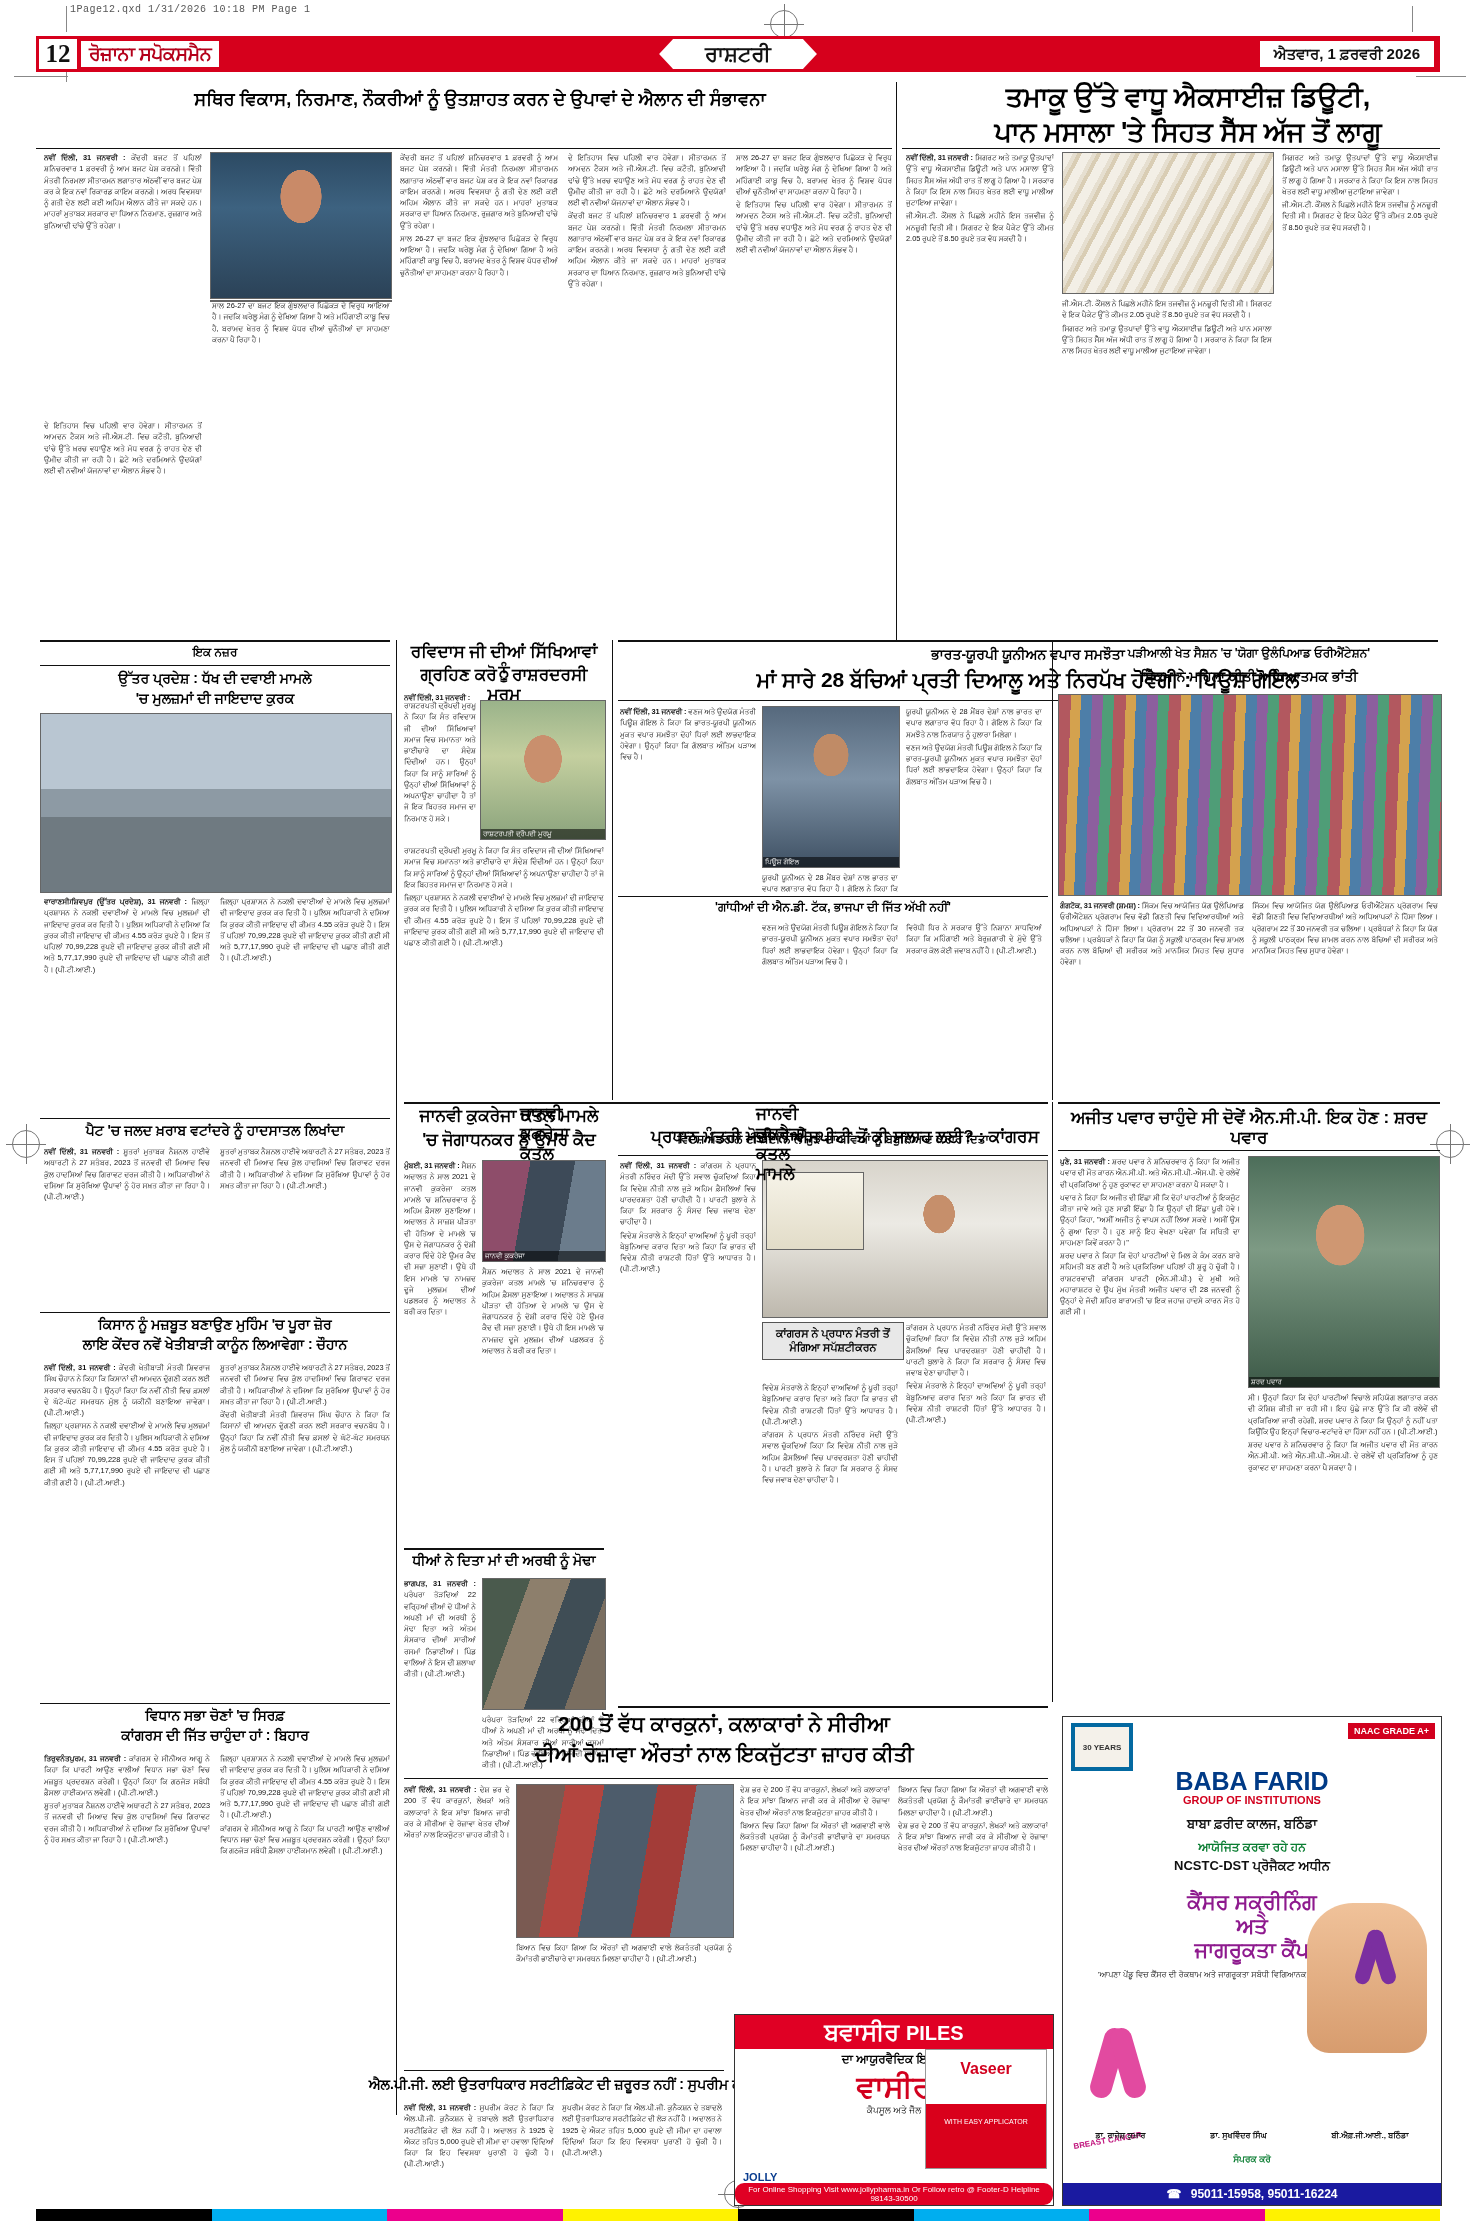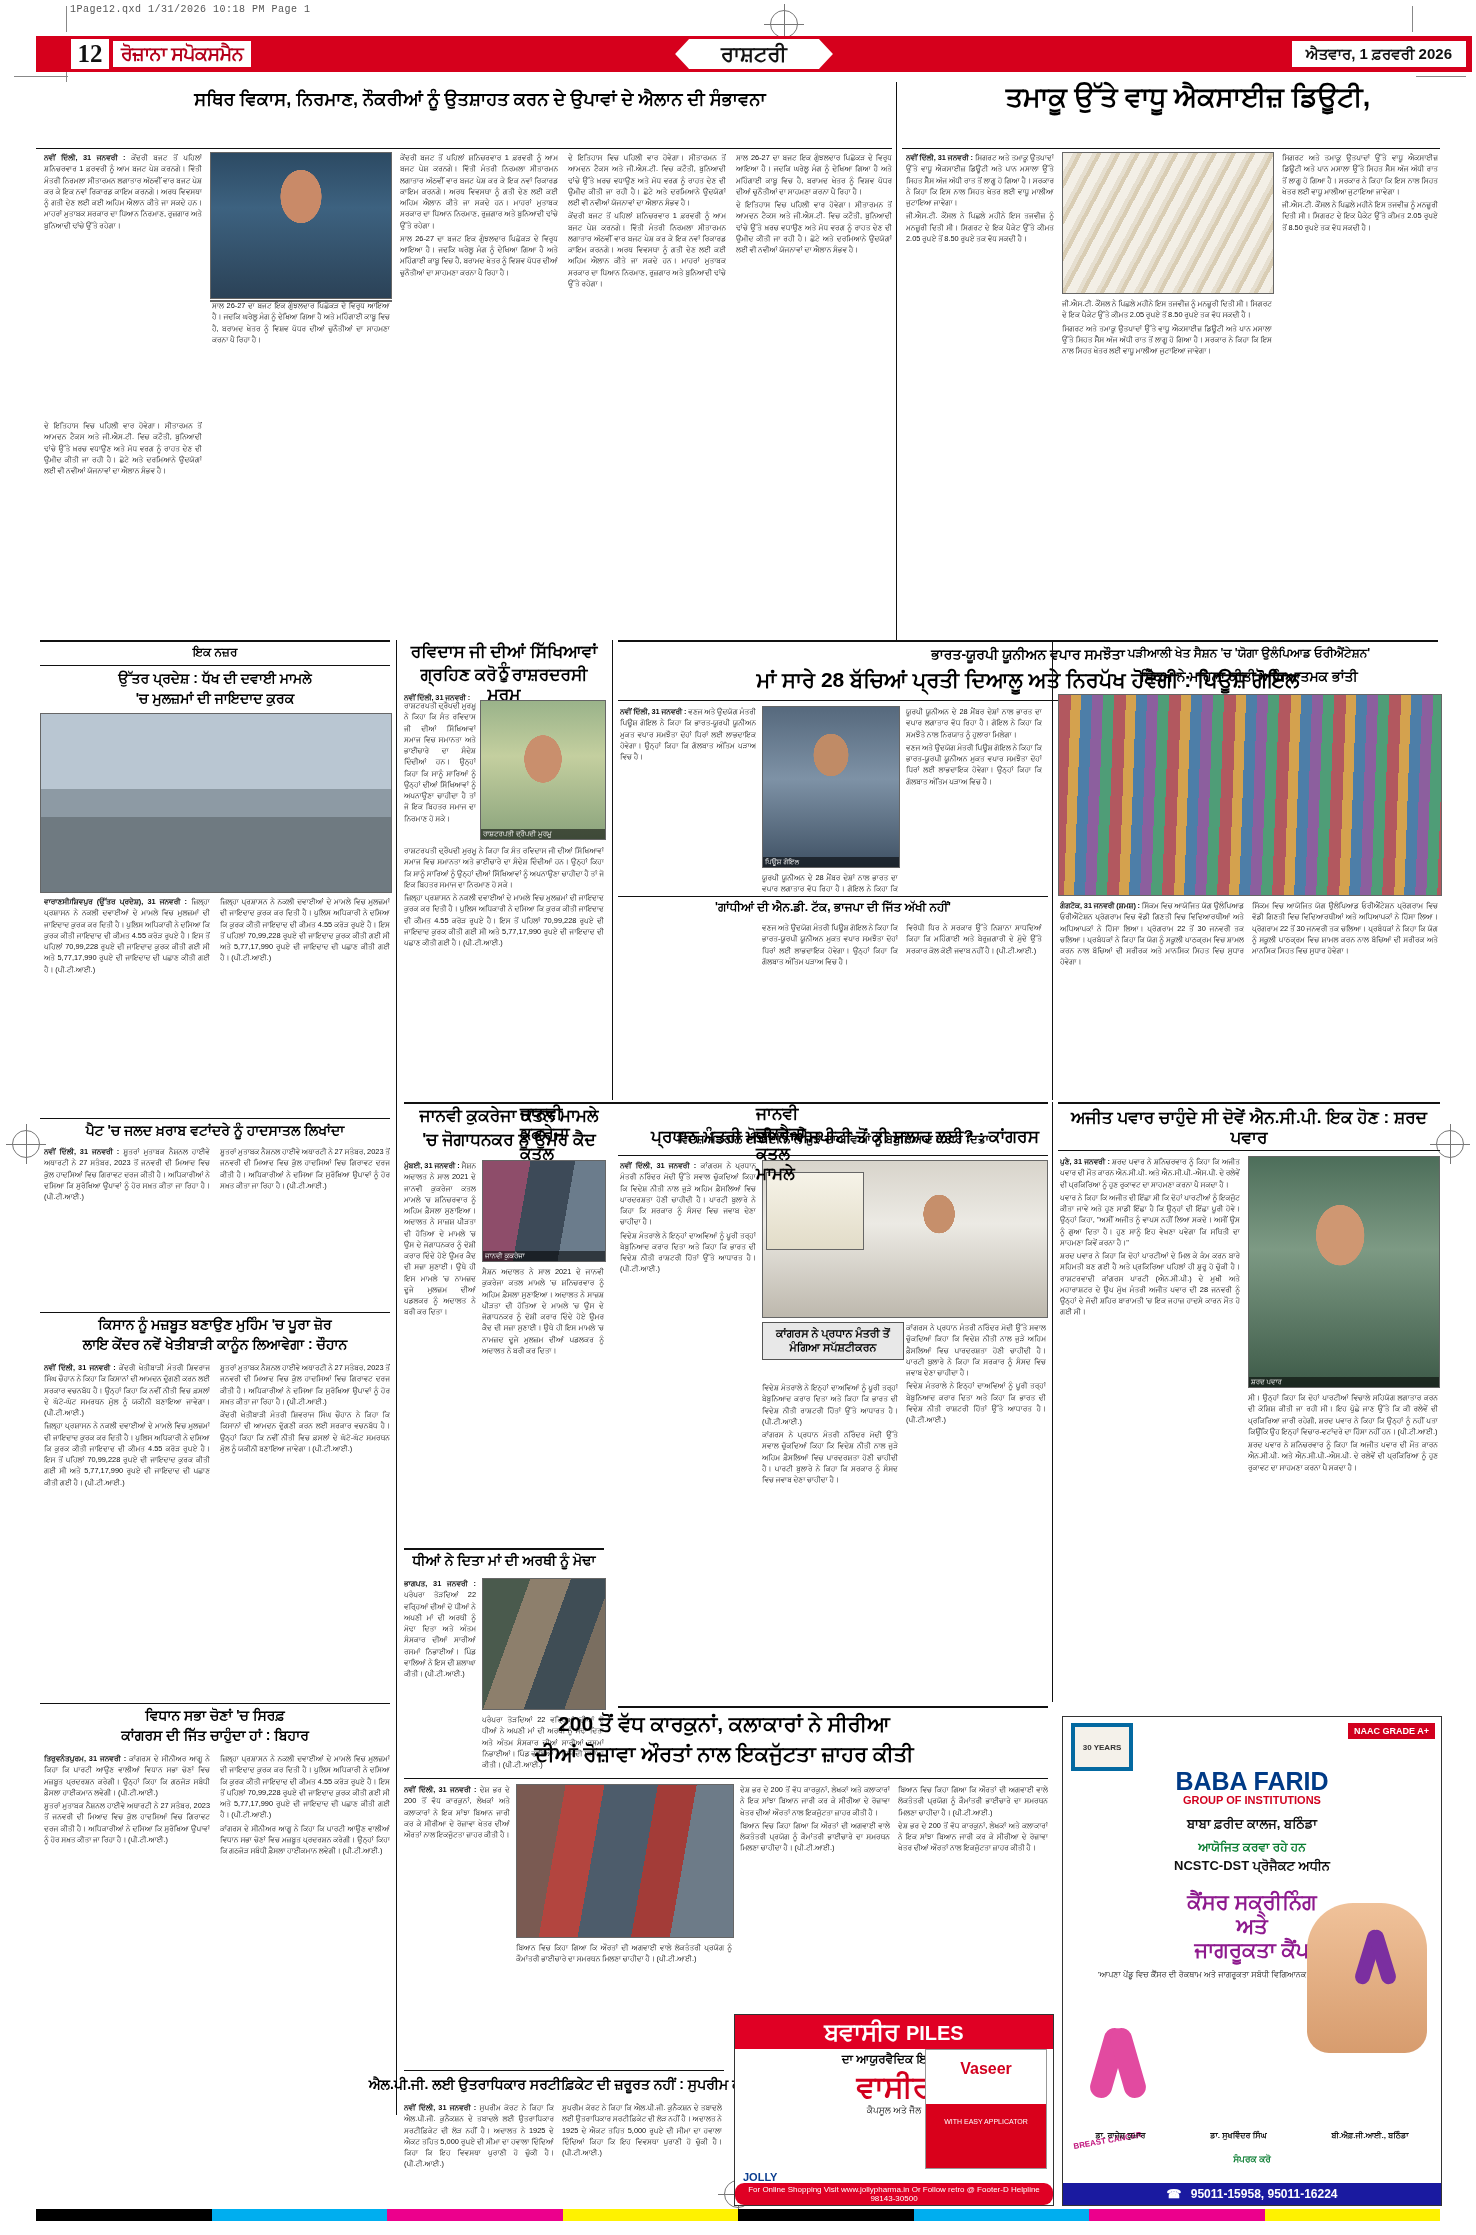--- a/index.html
+++ b/index.html
@@ -21,21 +21,21 @@
   }
   .reg:before,.reg:after{
     content:"";position:absolute;background:#777;
   }
   .reg:before{left:50%;top:-7px;width:1px;height:40px;margin-left:-0.5px;}
   .reg:after{top:50%;left:-7px;height:1px;width:40px;margin-top:-0.5px;}
 
   
   .masthead{
     position:absolute;left:36px;top:36px;width:1404px;height:36px;
-    background:#d6001c;display:flex;align-items:center;padding-left:32px;
+    background:#d6001c;display:flex;align-items:center;
   }
   .mh-pageno{
     background:#ffffff;color:#111;font-weight:bold;font-size:25px;
     width:38px;height:30px;display:flex;align-items:center;justify-content:center;
     margin-left:3px;font-family:"Liberation Serif",serif;
   }
   .mh-paper{
     background:#ffffff;color:#b4001a;font-weight:bold;font-size:19px;
     height:26px;display:flex;align-items:center;padding:0 8px;margin-left:4px;
     letter-spacing:-.5px;
@@ -265,20 +265,21 @@
     <div class="mh-center">ਰਾਸ਼ਟਰੀ</div>
     <div class="mh-date">ਐਤਵਾਰ, 1 ਫ਼ਰਵਰੀ 2026</div>
   </div>
 
   <div class="hl-wrap">
     <div class="hl-left">
       <div class="hl-sub">ਸਥਿਰ ਵਿਕਾਸ, ਨਿਰਮਾਣ, ਨੌਕਰੀਆਂ ਨੂੰ ਉਤਸ਼ਾਹਤ ਕਰਨ ਦੇ ਉਪਾਵਾਂ ਦੇ ਐਲਾਨ ਦੀ ਸੰਭਾਵਨਾ</div>
     </div>
     <div class="hl-right">
       <div class="l1">ਤਮਾਕੂ ਉੱਤੇ ਵਾਧੂ ਐਕਸਾਈਜ਼ ਡਿਊਟੀ,</div>
+      <div class="l2">ਪਾਨ ਮਸਾਲਾ 'ਤੇ ਸਿਹਤ ਸੈੱਸ ਅੱਜ ਤੋਂ ਲਾਗੂ</div>
     </div>
   </div>
 
   <div class="vdiv" style="left:896px;top:82px;height:560px;"></div>
 
   <div class="hdiv" style="left:36px;top:148px;width:856px;"></div>
 
   <div class="photo ph-sitharaman" style="left:210px;top:152px;width:180px;height:145px;"></div>
   <div class="photo ph-crowd" style="left:210px;top:300px;width:180px;height:0px;"></div>
 

